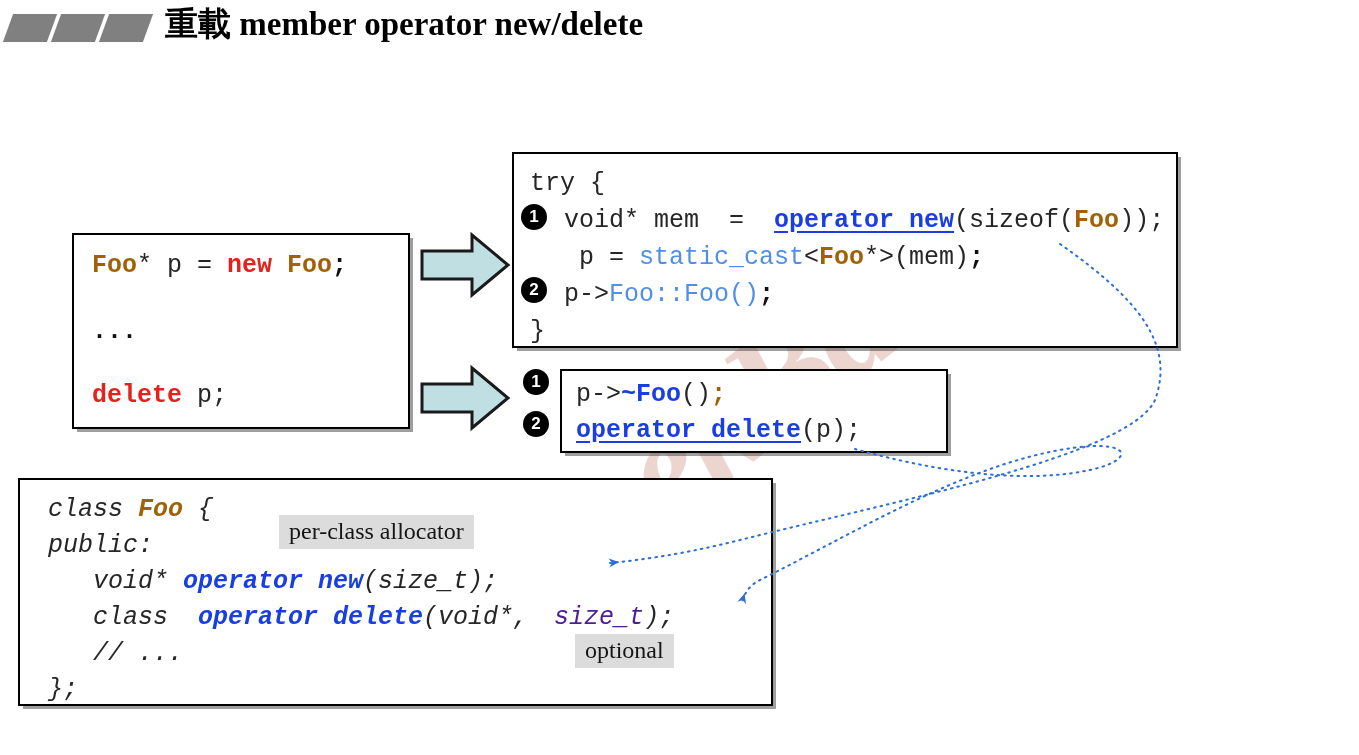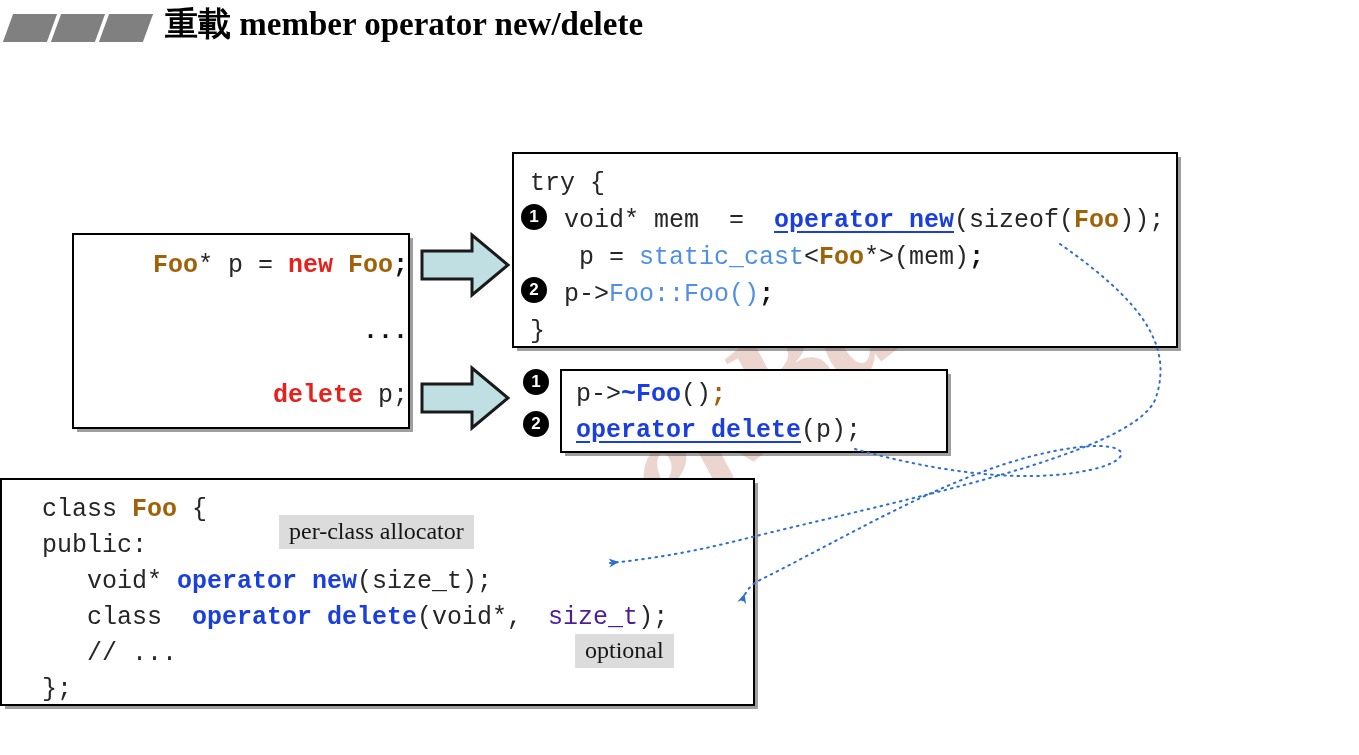--- a/index.html
+++ b/index.html
@@ -109,21 +109,20 @@
   .blk      { color: #262626; }
   .blk-b    { color: #111111; font-weight: bold; }
 
   
   #box-source {
     left: 72px;
     top: 233px;
     width: 338px;
     height: 196px;
     padding: 14px 0 0 18px;
-    text-align: right;
   }
   #box-source .code-line { line-height: 34px; }
   #box-source .gap1 { height: 32px; }
   #box-source .gap2 { height: 30px; }
 
   
   #box-try {
     left: 512px;
     top: 152px;
     width: 666px;
@@ -137,25 +136,26 @@
     left: 560px;
     top: 369px;
     width: 388px;
     height: 84px;
     padding: 6px 16px 0 14px;
   }
   #box-del .code-line { line-height: 36px; }
 
   
   #box-class {
-    left: 0;
+    left: 18px;
     top: 478px;
     width: 755px;
     height: 228px;
-    padding: 12px 0 0 40px;
+    padding: 12px 0 0 28px;
+    font-style: italic;
   }
   #box-class .code-line { line-height: 36px; }
 
   
   .badge {
     position: absolute;
     width: 26px;
     height: 26px;
     border-radius: 50%;
     background: #000000;

